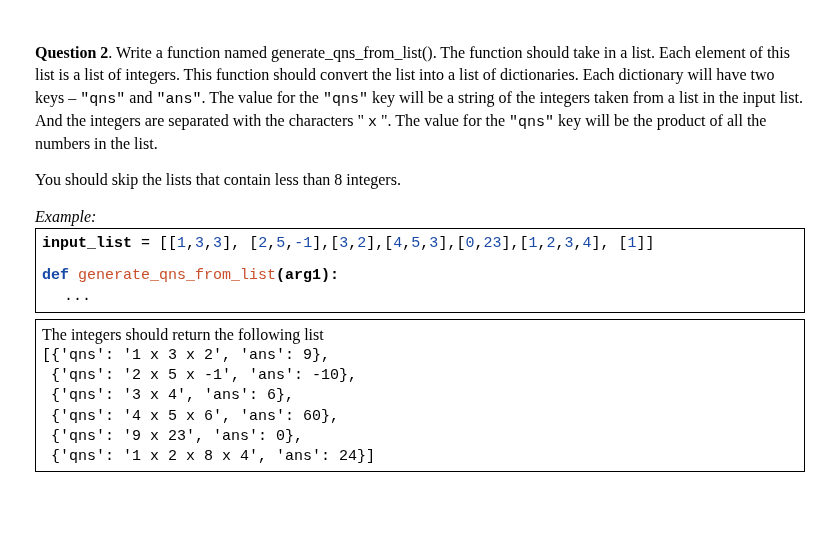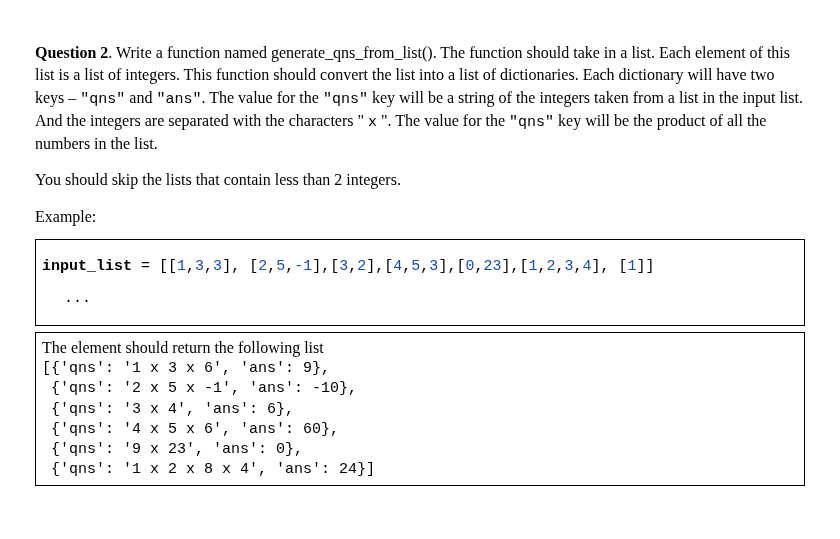--- a/index.html
+++ b/index.html
@@ -17,25 +17,26 @@
     font-weight: bold;
   }
   .mono {
     font-family: "Courier New", Courier, monospace;
     font-size: 15px;
   }
   .para {
     margin: 12px 0 14px 0;
   }
   .example-label {
-    margin: 0 0 11px 0;
+    margin: 0 0 0 0;
+    font-style: italic;
   }
   .code-box {
     border: 1px solid #000;
-    padding: 16px 6px;
+    padding: 4px 6px;
     font-family: "Courier New", Courier, monospace;
     font-size: 15px;
     line-height: 1.45;
     margin-bottom: 6px;
   }
   .kw-def { color: #1a4aa8; font-weight: bold; }
   .fn-name { color: #c94f2a; }
   .args { color: #000; font-weight: bold; }
   .eq { color: #000; }
   .num-blue { color: #1a4aa8; }
@@ -56,33 +57,36 @@
     white-space: pre;
   }
 </style>
 </head>
 <body>
 
 <p class="para question-heading">
   <span class="qnum">Question 2</span><span>. Write a function named generate_qns_from_list(). The function should take in a list. Each element of this list is a list of integers. This function should convert the list into a list of dictionaries. Each dictionary will have two keys – </span><span class="mono">"qns"</span><span> and </span><span class="mono">"ans"</span><span>. The value for the </span><span class="mono">"qns"</span><span> key will be a string of the integers taken from a list in the input list. And the integers are separated with the characters " </span><span class="mono">x</span><span> ". The value for the </span><span class="mono">"qns"</span><span> key will be the product of all the numbers in the list.</span>
 </p>
 
-<p class="para">You should skip the lists that contain less than 2 integers.</p>
+<p class="para">You should skip the lists that contain less than 8 integers.</p>
 
 <p class="example-label">Example:</p>
 
 <div class="code-box">
   <div>
     <span class="varname">input_list</span><span class="eq"> = </span><span>[[</span><span class="num-blue">1</span><span>,</span><span class="num-blue">3</span><span>,</span><span class="num-blue">3</span><span>], [</span><span class="num-blue">2</span><span>,</span><span class="num-blue">5</span><span>,</span><span class="num-blue">-1</span><span>],[</span><span class="num-blue">3</span><span>,</span><span class="num-blue">2</span><span>],[</span><span class="num-blue">4</span><span>,</span><span class="num-blue">5</span><span>,</span><span class="num-blue">3</span><span>],[</span><span class="num-blue">0</span><span>,</span><span class="num-blue">23</span><span>],[</span><span class="num-blue">1</span><span>,</span><span class="num-blue">2</span><span>,</span><span class="num-blue">3</span><span>,</span><span class="num-blue">4</span><span>], [</span><span class="num-blue">1</span><span>]]</span>
   </div>
   <div style="height:10px"></div>
+  <div>
+    <span class="kw-def">def</span><span class="fn-name"> generate_qns_from_list</span><span class="args">(arg1):</span>
+  </div>
   <div><span class="ellipsis">...</span></div>
 </div>
 
 <div class="output-box">
-  <div class="intro">The element should return the following list</div>
-  <div class="mono-block">[{'qns': '1 x 3 x 6', 'ans': 9},</div>
+  <div class="intro">The integers should return the following list</div>
+  <div class="mono-block">[{'qns': '1 x 3 x 2', 'ans': 9},</div>
   <div class="mono-block"> {'qns': '2 x 5 x -1', 'ans': -10},</div>
   <div class="mono-block"> {'qns': '3 x 4', 'ans': 6},</div>
   <div class="mono-block"> {'qns': '4 x 5 x 6', 'ans': 60},</div>
   <div class="mono-block"> {'qns': '9 x 23', 'ans': 0},</div>
   <div class="mono-block"> {'qns': '1 x 2 x 8 x 4', 'ans': 24}]</div>
 </div>
 
 </body></html>

